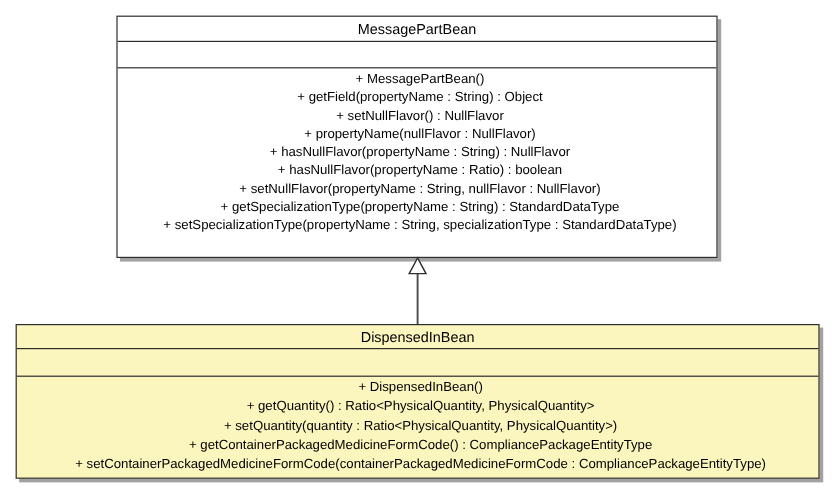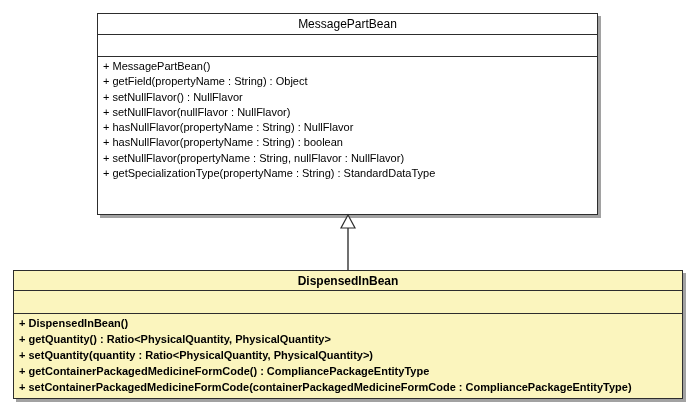--- a/index.html
+++ b/index.html
@@ -42,53 +42,55 @@
     border-bottom: 1px solid #2d2d2d;
   }
   .class-bottom .uml-attributes { flex-basis: 23px; }
 
   .uml-methods {
     flex: 1 1 auto;
     padding: 2px 0 0 5px;
     font-size: 11px;
     line-height: 15.3px;
     overflow: hidden;
+    text-align: center;
   }
   .class-bottom .uml-methods { padding-top: 1px; line-height: 16px; }
 
   .method-line { white-space: nowrap; }
 
   .edge-svg { position: absolute; left: 338px; top: 213px; width: 20px; height: 58px; }
 </style>
 </head>
 <body>
 
 <div class="diagram">
 
   <div class="uml-class class-top" style="background: rgb(255, 255, 255);">
     <div class="uml-title">MessagePartBean</div>
     <div class="uml-attributes"></div>
     <div class="uml-methods">
         <div class="method-line">+ MessagePartBean()</div>
         <div class="method-line">+ getField(propertyName : String) : Object</div>
         <div class="method-line">+ setNullFlavor() : NullFlavor</div>
-        <div class="method-line">+ setNullFlavor(nullFlavor : NullFlavor)</div>
+        <div class="method-line">+ propertyName(nullFlavor : NullFlavor)</div>
         <div class="method-line">+ hasNullFlavor(propertyName : String) : NullFlavor</div>
-        <div class="method-line">+ hasNullFlavor(propertyName : String) : boolean</div>
+        <div class="method-line">+ hasNullFlavor(propertyName : Ratio) : boolean</div>
         <div class="method-line">+ setNullFlavor(propertyName : String, nullFlavor : NullFlavor)</div>
         <div class="method-line">+ getSpecializationType(propertyName : String) : StandardDataType</div>
+        <div class="method-line">+ setSpecializationType(propertyName : String, specializationType : StandardDataType)</div>
       </div>
   </div>
 
   <svg class="edge-svg" viewBox="0 0 20 58" xmlns="http://www.w3.org/2000/svg">
     <line x1="10" y1="15" x2="10" y2="58" stroke="#4d4d4d" stroke-width="1.6"></line>
     <polygon points="10,2 3,15 17,15" fill="#ffffff" stroke="#2d2d2d" stroke-width="1.2"></polygon>
   </svg>
 
-  <div class="uml-class class-bottom" style="background: rgb(251, 245, 190); font-weight: bold;">
+  <div class="uml-class class-bottom" style="background: rgb(251, 245, 190);">
     <div class="uml-title">DispensedInBean</div>
     <div class="uml-attributes"></div>
     <div class="uml-methods">
         <div class="method-line">+ DispensedInBean()</div>
         <div class="method-line">+ getQuantity() : Ratio&lt;PhysicalQuantity, PhysicalQuantity&gt;</div>
         <div class="method-line">+ setQuantity(quantity : Ratio&lt;PhysicalQuantity, PhysicalQuantity&gt;)</div>
         <div class="method-line">+ getContainerPackagedMedicineFormCode() : CompliancePackageEntityType</div>
         <div class="method-line">+ setContainerPackagedMedicineFormCode(containerPackagedMedicineFormCode : CompliancePackageEntityType)</div>
       </div>
   </div>

